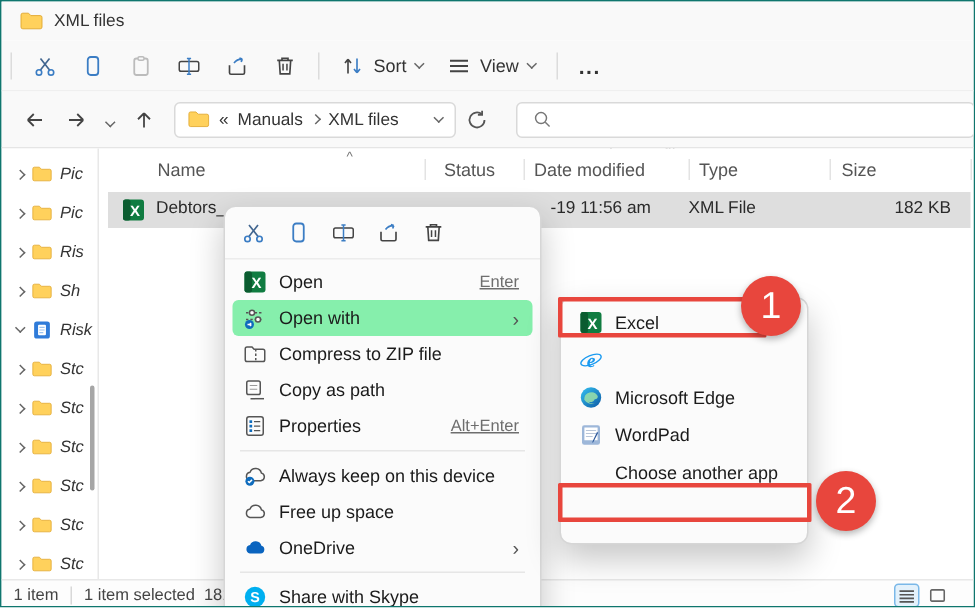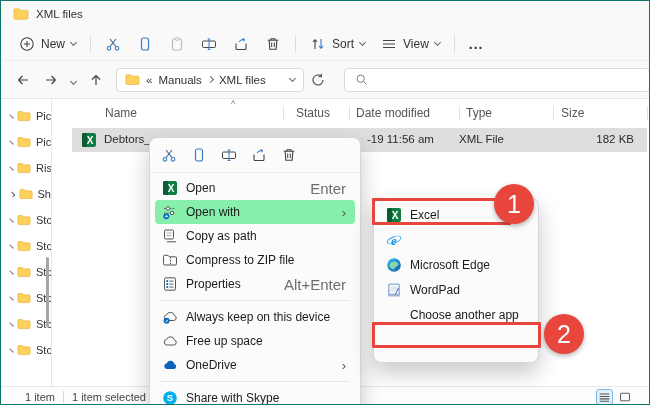--- a/index.html
+++ b/index.html
@@ -33,22 +33,22 @@
   .addressbar .crumb { cursor:pointer; white-space:nowrap; }
   .addr-spacer { flex:1; }
   .searchbox { display:flex; align-items:center; gap:8px; width:306px; height:24px; margin-left:12px;
                background:#fff; border:1px solid #d9d9d9; border-radius:4px; padding:0 10px; }
   .searchbox input { border:none; outline:none; width:100%; font-size:11.5px; color:#333;
                      font-family:"Liberation Sans", sans-serif; background:transparent;margin-top:48px; }
   .searchbox input::placeholder { color:#8a8a8a; }
 
   
   .main { position:absolute; left:0; top:98px; width:650px; height:287px; background:#fff; }
-  .sidebar { position:absolute; left:0; top:0; width:51px; height:287px; overflow:hidden;
-             border-right:1px solid #e8e8e8; padding-top:4px; }
+  .sidebar { position:absolute; left:0; top:0; width:65px; height:287px; overflow:hidden;
+             border-right:1px solid #e8e8e8; padding-top:4px;font-style:italic; }
   .side-item { display:flex; align-items:center; gap:5px; height:26px; padding-left:10px;
                font-size:11px; color:#333; white-space:nowrap; overflow:hidden; cursor:pointer; }
   .side-item.indent { }
   .side-item .icon14 { width:14px; height:14px; flex:0 0 auto; }
   .side-scroll { position:absolute; right:2px; top:158px; width:3px; height:70px; background:#a6a6a6; border-radius:2px; }
 
   .content { position:absolute; left:66px; top:0; width:584px; height:287px; }
   .col-headers { position:absolute; left:12px; top:0; width:584px; height:28px; font-size:12px; color:#555; }
   .col-h { position:absolute; top:7px; cursor:pointer; }
   .sort-caret { position:absolute; left:152px; top:0px; font-size:9px; color:#777; }
@@ -71,21 +71,21 @@
                   border:1px solid #d6d6d6; border-radius:8px 8px 0 0; box-shadow:0 10px 22px rgba(0,0,0,.22); z-index:10; }
   .cm-iconrow { display:flex; align-items:center; height:35px; padding-left:4px; border-bottom:1px solid #ececec; }
   .cm-ibtn { width:30px; height:28px; border:none; background:transparent; border-radius:4px;
              display:flex; align-items:center; justify-content:center; cursor:pointer; }
   .cm-body { padding-top:3px; }
   .mi { display:flex; align-items:center; height:24px; margin:0 5px; padding:0 9px 0 7px;
         border-radius:4px; cursor:pointer; }
   .mi.hl { background:#86efac; }
   .mi .icon16 { flex:0 0 16px; margin-right:8px; }
   .mi .lbl { flex:1; font-size:12px; color:#1b1b1b; white-space:nowrap; }
-  .mi .sc { font-size:15px; color:#6e6e6e; }
+  .mi .sc { font-size:11px; color:#6e6e6e;text-decoration:underline; }
   .mi .sub { font-size:13px; color:#555; line-height:1; }
   .cm-sep { height:1px; background:#e6e6e6; margin:4px 10px; }
 
   
   .submenu { position:absolute; left:372px; top:197px; width:166px; height:165px; background:#fbfbfb;
              border:1px solid #d6d6d6; border-radius:8px; box-shadow:0 10px 22px rgba(0,0,0,.22);
              z-index:12; padding-top:3px; }
   .submenu .mi { height:25px; }
 
   
@@ -106,28 +106,20 @@
   <div class="titlebar">
     <div class="tab">
       <svg class="icon16" viewBox="0 0 16 16">
         <path d="M1 4 Q1 2.8 2.2 2.8 H6 L7.6 4.4 H13.8 Q15 4.4 15 5.6 V12 Q15 13.2 13.8 13.2 H2.2 Q1 13.2 1 12 Z" fill="#ffd15c" stroke="#e0a72e" stroke-width="0.6"></path>
       </svg>
       <span>XML files</span>
     </div>
   </div>
 
   <div class="toolbar">
-    <button class="tbtn" style="margin-left:10px">
-      <svg class="icon16" viewBox="0 0 16 16">
-        <circle cx="8" cy="8" r="6.2" fill="none" stroke="#444" stroke-width="1.1"></circle>
-        <path d="M8 5 v6 M5 8 h6" stroke="#444" stroke-width="1.1"></path>
-      </svg>
-      <span>New</span>
-      <span class="chev"></span>
-    </button>
     <div class="tb-sep"></div>
     <button class="tbtn">
       <svg class="icon16" viewBox="0 0 16 16">
         <path d="M5 3 L11.3 11" stroke="#41658f" stroke-width="1.1" fill="none"></path>
         <path d="M11 3 L4.7 11" stroke="#41658f" stroke-width="1.1" fill="none"></path>
         <circle cx="4" cy="12.3" r="1.8" fill="none" stroke="#3b7dc4" stroke-width="1.1"></circle>
         <circle cx="12" cy="12.3" r="1.8" fill="none" stroke="#3b7dc4" stroke-width="1.1"></circle>
       </svg>
     </button>
     <button class="tbtn">
@@ -251,20 +243,29 @@
             <path d="M1 4 Q1 2.8 2.2 2.8 H6 L7.6 4.4 H13.8 Q15 4.4 15 5.6 V12 Q15 13.2 13.8 13.2 H2.2 Q1 13.2 1 12 Z" fill="#ffd15c" stroke="#e0a72e" stroke-width="0.6"></path>
           </svg>
         <span>Ris</span>
       </div>
       <div class="side-item">
         <span class="chev right"></span>
         <svg class="icon14" viewBox="0 0 16 16">
             <path d="M1 4 Q1 2.8 2.2 2.8 H6 L7.6 4.4 H13.8 Q15 4.4 15 5.6 V12 Q15 13.2 13.8 13.2 H2.2 Q1 13.2 1 12 Z" fill="#ffd15c" stroke="#e0a72e" stroke-width="0.6"></path>
           </svg>
         <span>Sh</span>
+      </div>
+      <div class="side-item">
+        <span class="chev"></span>
+        <svg class="icon14" viewBox="0 0 16 16">
+          <rect x="2" y="1.5" width="12" height="13" rx="2" fill="#2f7bd9"></rect>
+          <rect x="5" y="4" width="6" height="8" rx="0.8" fill="#fff"></rect>
+          <path d="M6 6 h4 M6 8 h4 M6 10 h3" stroke="#9cc3ef" stroke-width="0.8"></path>
+        </svg>
+        <span>Risk</span>
       </div>
       <div class="side-item indent">
         <span class="chev right"></span>
         <svg class="icon14" viewBox="0 0 16 16">
             <path d="M1 4 Q1 2.8 2.2 2.8 H6 L7.6 4.4 H13.8 Q15 4.4 15 5.6 V12 Q15 13.2 13.8 13.2 H2.2 Q1 13.2 1 12 Z" fill="#ffd15c" stroke="#e0a72e" stroke-width="0.6"></path>
           </svg>
         <span>Stc</span>
       </div>
       <div class="side-item indent">
         <span class="chev right"></span>
@@ -326,21 +327,21 @@
         </svg>
         <span class="cell" style="left:32px">Debtors_</span>
         <span class="cell" style="left:295px">-19 11:56 am</span>
         <span class="cell" style="left:387px">XML File</span>
         <span class="cell" style="right:13px">182 KB</span>
       </div>
     </div>
   </div>
 
   <div class="statusbar">
-    <span style="margin-left:24px">1 item</span>
+    <span style="margin-left:8px">1 item</span>
     <div class="sb-sep"></div>
     <span>1 item selected</span>
     <span style="margin-left:6px">181 KB</span>
     <div class="sb-toggle active" style="left:595px">
       <svg style="width:11px;height:11px" viewBox="0 0 16 16">
         <path d="M1 3 h14 M1 6.5 h14 M1 10 h14 M1 13.5 h14" stroke="#555" stroke-width="1.6"></path>
       </svg>
     </div>
     <div class="sb-toggle" style="left:615px">
       <svg style="width:12px;height:12px" viewBox="0 0 16 16">
@@ -402,32 +403,32 @@
           <path d="M2 9 h11" stroke="#555" stroke-width="1" stroke-dasharray="1.6 1.3"></path>
           <circle cx="10" cy="9" r="1.7" fill="#fbfbfb" stroke="#555" stroke-width="1"></circle>
           <circle cx="4.3" cy="12.3" r="3" fill="#0f6cbd"></circle>
           <path d="M3 12.3 h2.6 M5.6 12.3 L4.6 11.3 M5.6 12.3 L4.6 13.3" stroke="#fff" stroke-width="0.9" fill="none"></path>
         </svg>
         <span class="lbl">Open with</span>
         <span class="sub">›</span>
       </div>
       <div class="mi">
         <svg class="icon16" viewBox="0 0 16 16">
+          <path d="M1.5 4.5 Q1.5 3.3 2.7 3.3 H6 L7.4 4.8 H13.3 Q14.5 4.8 14.5 6 V11.8 Q14.5 13 13.3 13 H2.7 Q1.5 13 1.5 11.8 Z" fill="none" stroke="#555" stroke-width="1"></path>
+          <path d="M8.5 4.8 V13" stroke="#555" stroke-width="1" stroke-dasharray="1.6 1.3"></path>
+        </svg>
+        <span class="lbl">Compress to ZIP file</span>
+      </div>
+      <div class="mi">
+        <svg class="icon16" viewBox="0 0 16 16">
           <rect x="2.5" y="2" width="9" height="9" rx="1.2" fill="none" stroke="#555" stroke-width="1"></rect>
           <path d="M5 13.8 h9" stroke="#555" stroke-width="1"></path>
           <path d="M4.5 5 h5 M4.5 7.5 h5" stroke="#999" stroke-width="0.8"></path>
         </svg>
         <span class="lbl">Copy as path</span>
-      </div>
-      <div class="mi">
-        <svg class="icon16" viewBox="0 0 16 16">
-          <path d="M1.5 4.5 Q1.5 3.3 2.7 3.3 H6 L7.4 4.8 H13.3 Q14.5 4.8 14.5 6 V11.8 Q14.5 13 13.3 13 H2.7 Q1.5 13 1.5 11.8 Z" fill="none" stroke="#555" stroke-width="1"></path>
-          <path d="M8.5 4.8 V13" stroke="#555" stroke-width="1" stroke-dasharray="1.6 1.3"></path>
-        </svg>
-        <span class="lbl">Compress to ZIP file</span>
       </div>
       <div class="mi">
         <svg class="icon16" viewBox="0 0 16 16">
           <rect x="2.5" y="1.8" width="11" height="12.4" rx="1.5" fill="none" stroke="#555" stroke-width="1"></rect>
           <rect x="4.3" y="4.2" width="1.8" height="1.8" fill="#0f6cbd"></rect>
           <rect x="4.3" y="7.2" width="1.8" height="1.8" fill="#0f6cbd"></rect>
           <rect x="4.3" y="10.2" width="1.8" height="1.8" fill="#0f6cbd"></rect>
           <path d="M7.3 5.1 h4.2 M7.3 8.1 h4.2 M7.3 11.1 h4.2" stroke="#555" stroke-width="0.9"></path>
         </svg>
         <span class="lbl">Properties</span>

